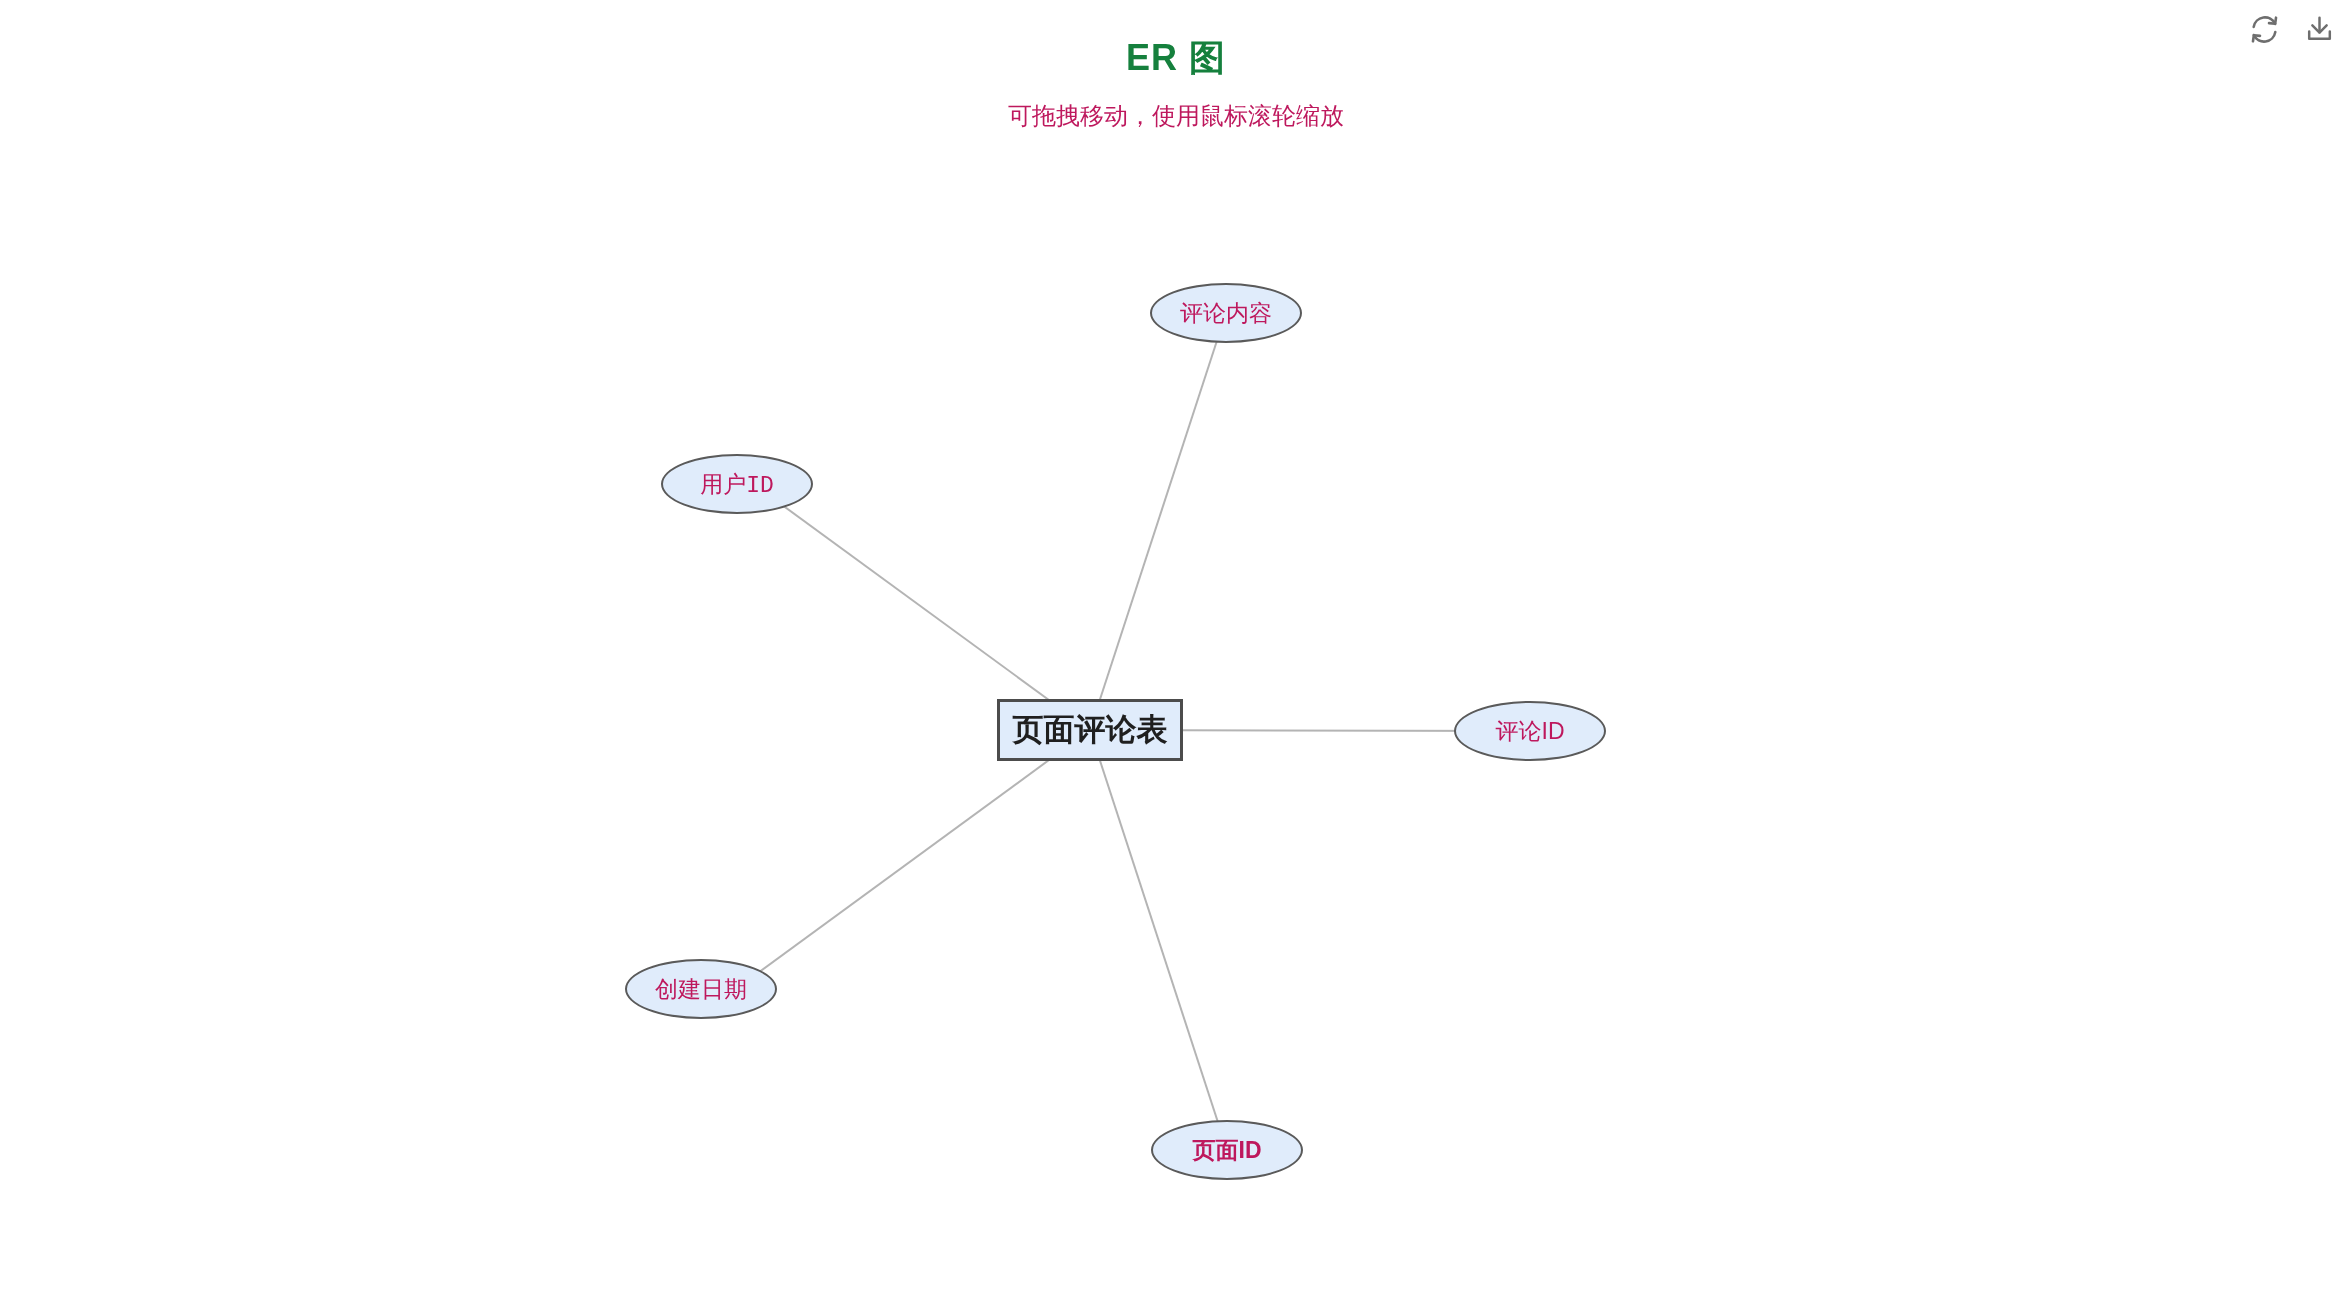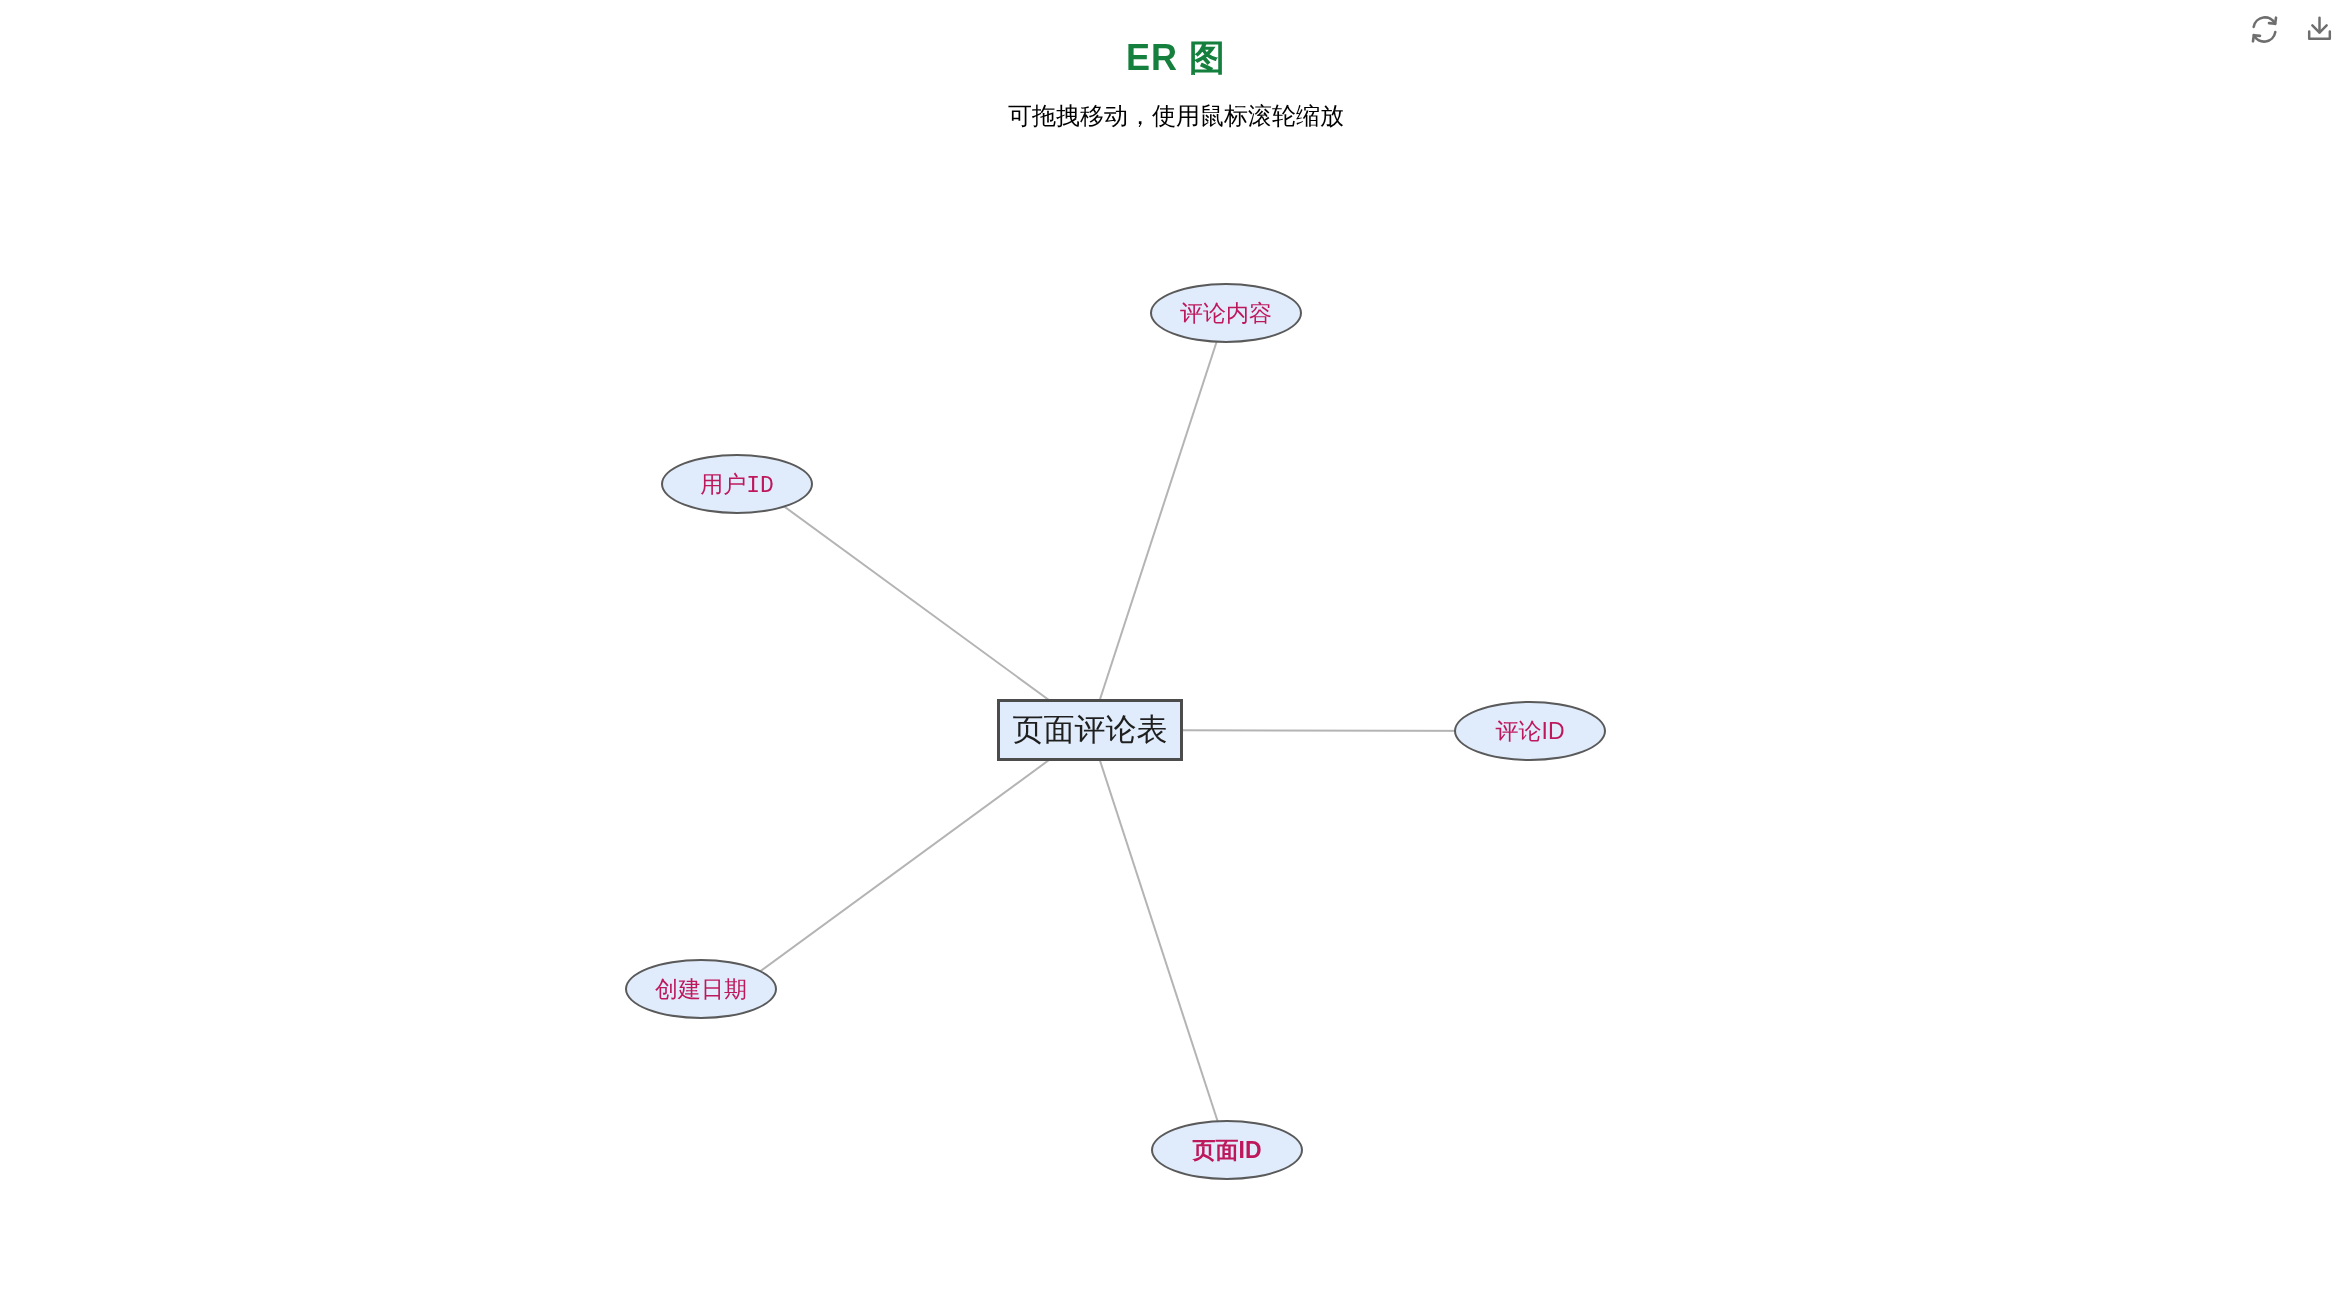--- a/index.html
+++ b/index.html
@@ -25,21 +25,21 @@
     margin: 0;
     font-size: 36px;
     font-weight: bold;
     color: #15803d;
     letter-spacing: 1px;
     line-height: 36px;
   }
   .subtitle {
     margin: 27px 0 0 0;
     font-size: 24px;
-    color: #000000;
+    color: #be185d;
     line-height: 26px;
   }
   .toolbar {
     position: absolute;
     top: 10px;
     right: 14px;
     display: flex;
     gap: 17px;
     z-index: 10;
   }
@@ -68,21 +68,21 @@
     top: 0;
     width: 100%;
     height: 100%;
   }
   .entity-node {
     position: absolute;
     display: flex;
     align-items: center;
     justify-content: center;
     font-size: 31px;
-    font-weight: normal;
+    font-weight: bold;
     color: #1f1f1f;
     cursor: pointer;
     z-index: 3;
   }
   .attr-node {
     position: absolute;
     display: flex;
     align-items: center;
     justify-content: center;
     border-radius: 50%;

